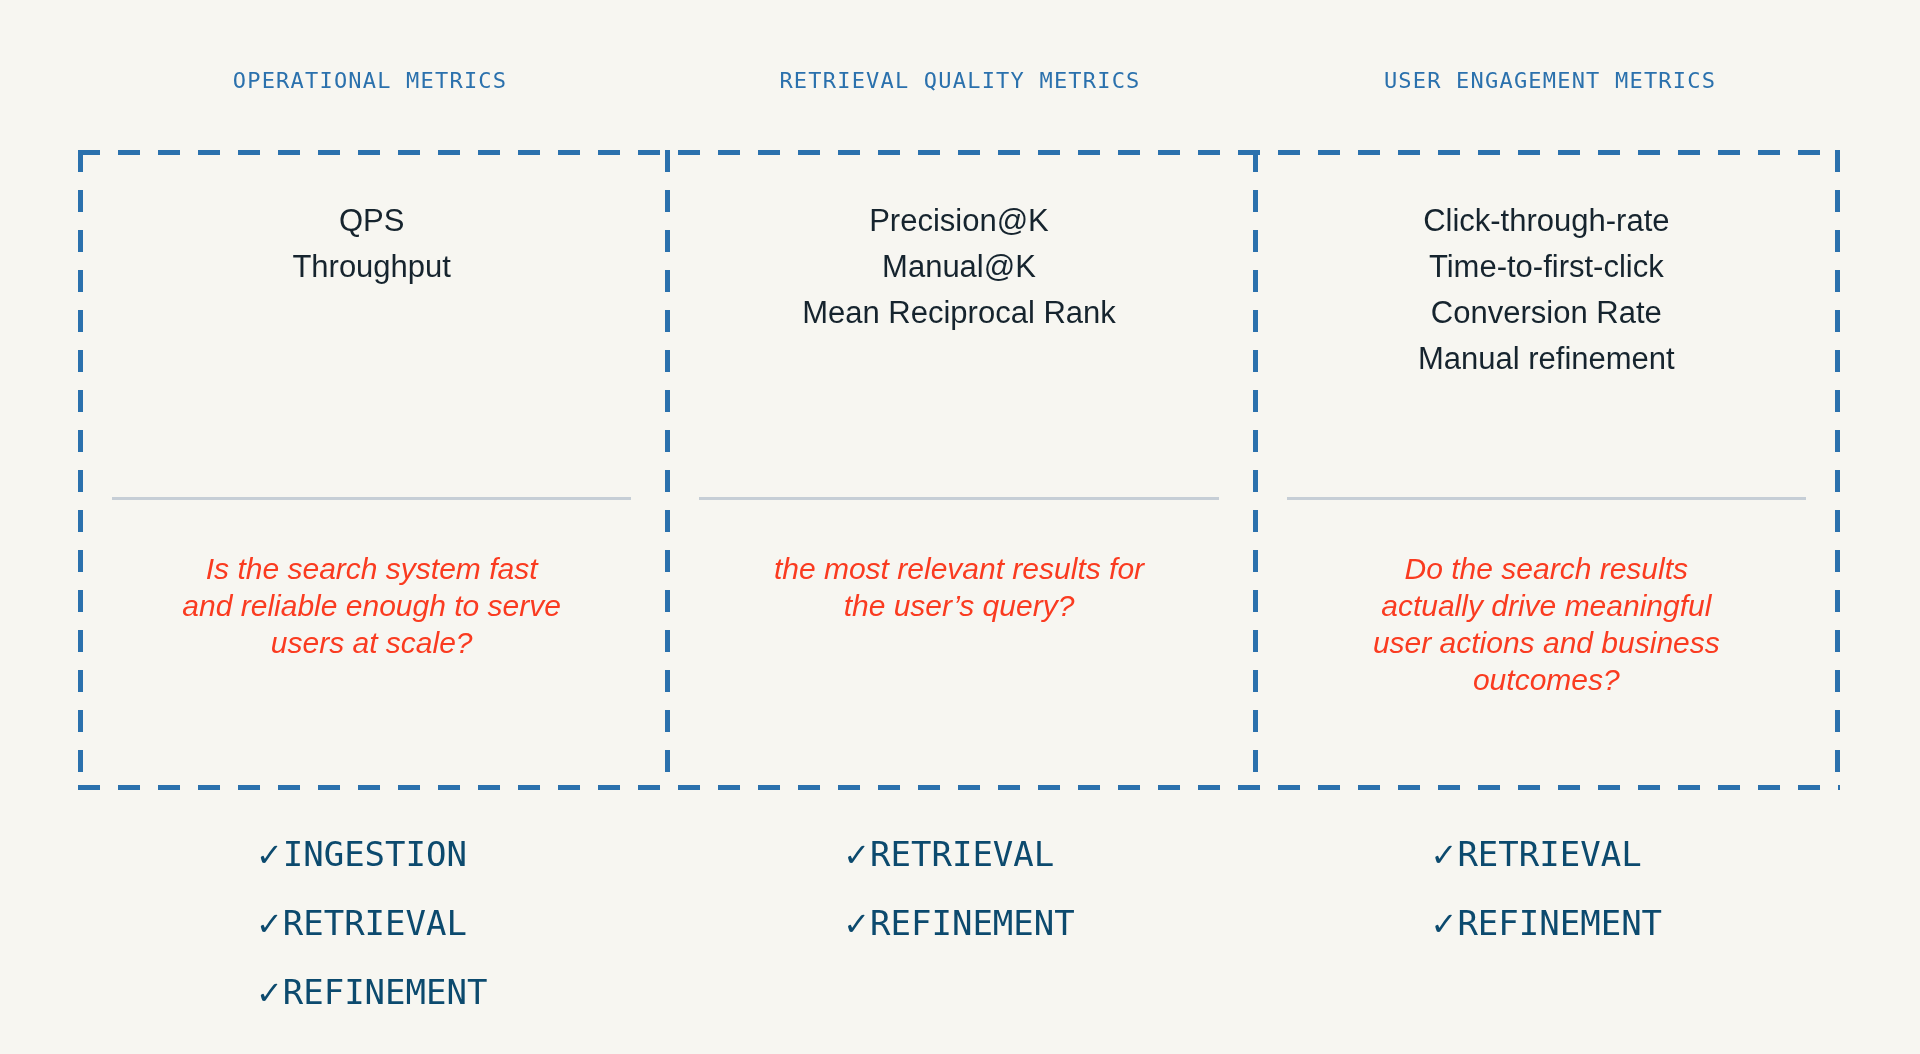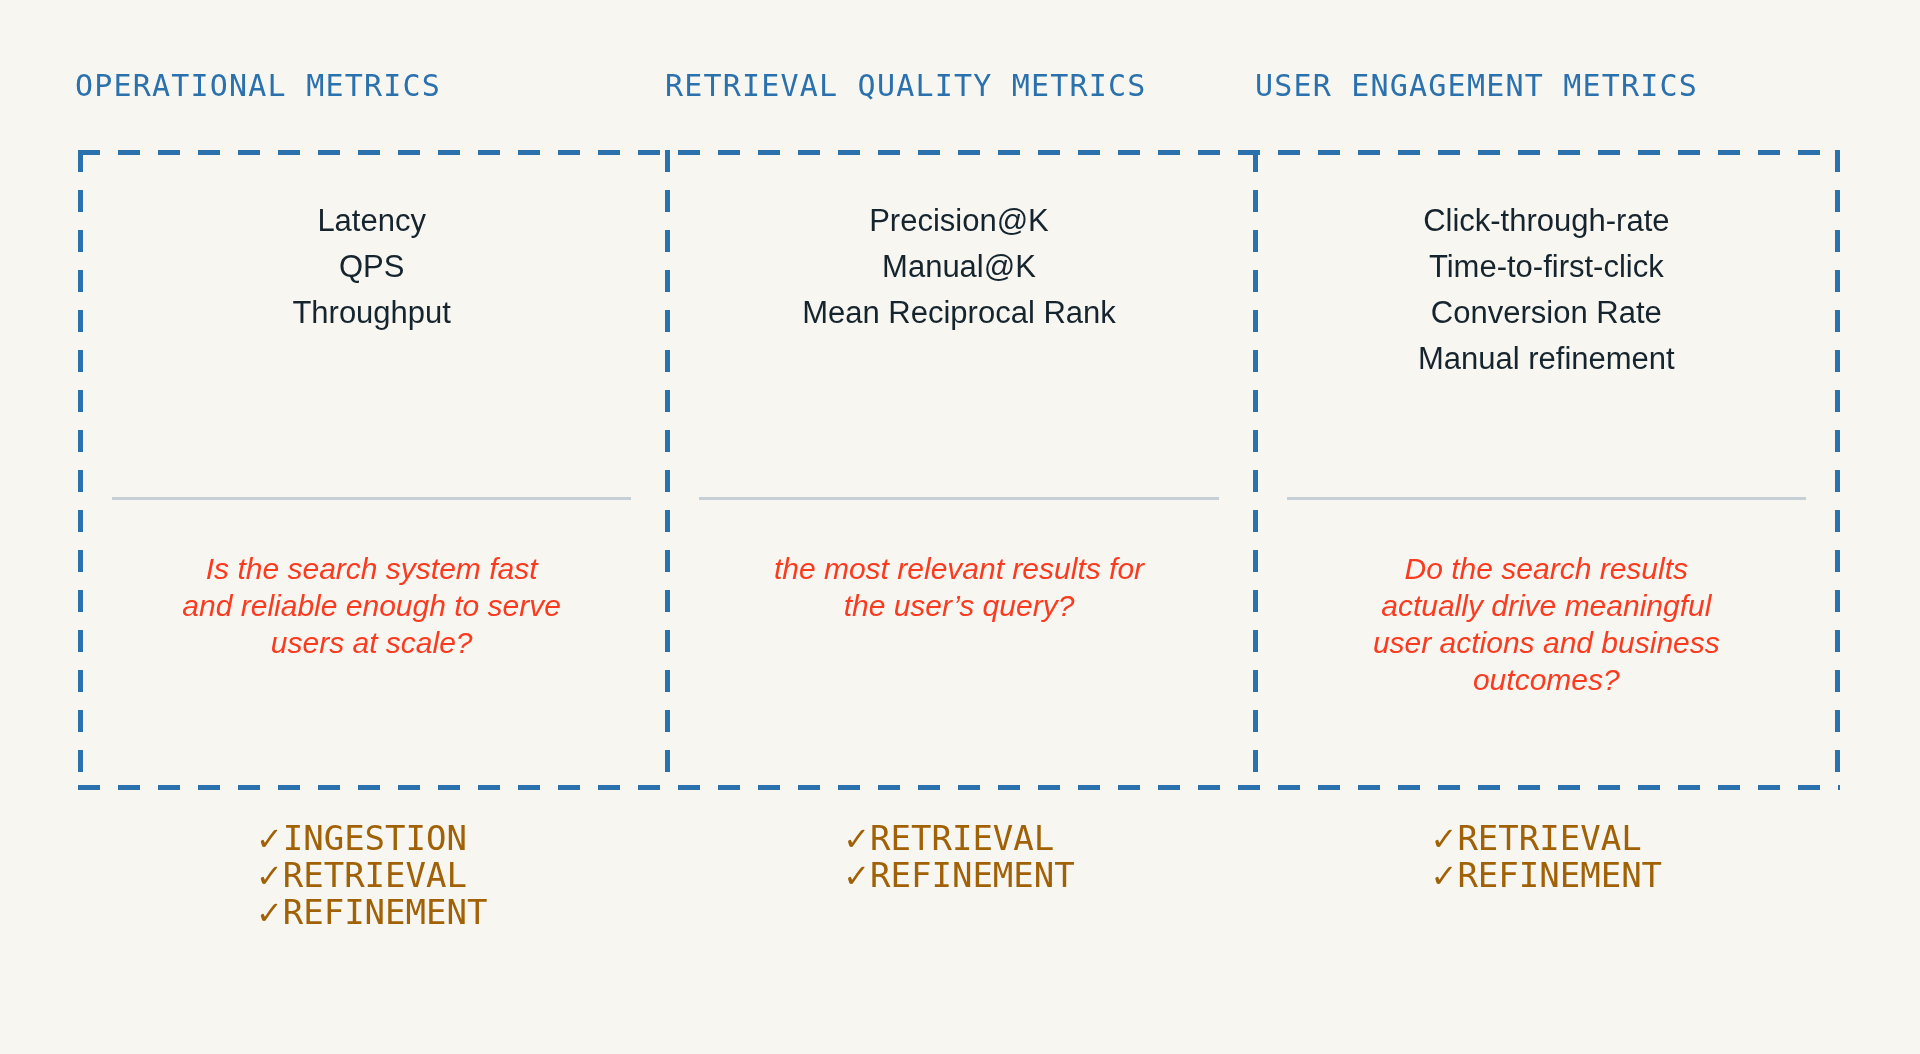--- a/index.html
+++ b/index.html
@@ -25,22 +25,23 @@
   .headers {
     position: absolute;
     left: 75px;
     top: 68px;
     width: 1770px;
     display: flex;
     flex-direction: row;
   }
   .header-cell {
     flex: 1 1 0;
+    text-align: center;
     font-family: "DejaVu Sans Mono", "Liberation Mono", monospace;
-    font-size: 30px;
+    font-size: 22px;
     letter-spacing: 1.2px;
     color: #2b71ad;
     white-space: nowrap;
   }
 
   
   .panel {
     position: absolute;
     left: 78px;
     top: 150px;
@@ -129,22 +130,22 @@
     flex-direction: column;
     align-items: center;
   }
   .check-inner {
     display: inline-block;
     text-align: left;
   }
   .check-row {
     font-family: "DejaVu Sans Mono", "Liberation Mono", monospace;
     font-size: 34px;
-    line-height: 36px;
-    color: #a16207;
+    line-height: 68px;
+    color: #0c4a6e;
     white-space: nowrap;
   }
   .check-mark {
     font-family: "DejaVu Sans", sans-serif;
     font-size: 32px;
   }
 </style>
 </head>
 <body>
 
@@ -153,21 +154,20 @@
   <div class="headers">
     <div class="header-cell">OPERATIONAL METRICS</div>
     <div class="header-cell">RETRIEVAL QUALITY METRICS</div>
     <div class="header-cell">USER ENGAGEMENT METRICS</div>
   </div>
 
   <div class="panel">
 
     <div class="col">
       <div class="metrics">
-        <div class="metric">Latency</div>
         <div class="metric">QPS</div>
         <div class="metric">Throughput</div>
       </div>
       <div class="divider"></div>
       <div class="question">
         <div>Is the search system fast</div>
         <div>and reliable enough to serve</div>
         <div>users at scale?</div>
       </div>
     </div>

